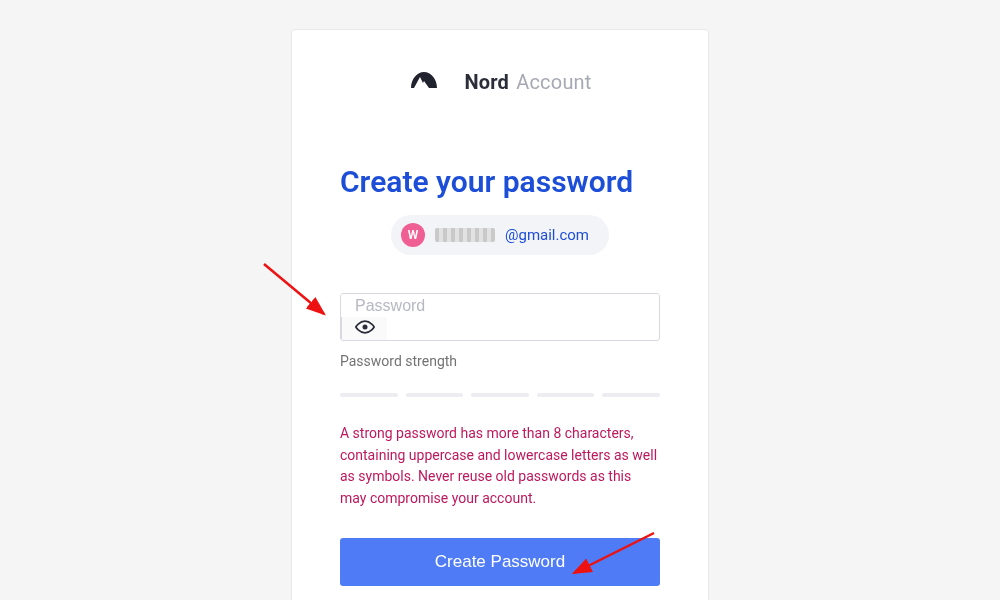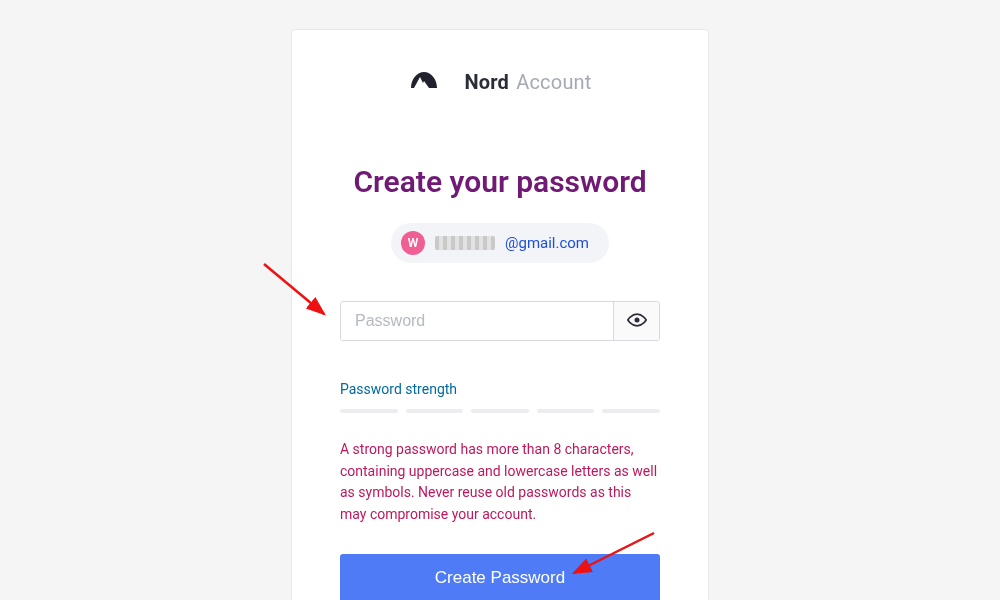--- a/index.html
+++ b/index.html
@@ -34,25 +34,24 @@
       width: 32px;
       height: 32px;
       display: flex;
       align-items: center;
       justify-content: center;
     }
     .brand-text { font-size: 20px; letter-spacing: 0.2px; }
     .brand-text .b1 { font-weight: 700; color: #2b2e39; }
     .brand-text .b2 { font-weight: 400; color: #a6a9b3; margin-left: 2px; }
     .title {
-      text-align: center;
       font-size: 30px;
       font-weight: 600;
-      color: #701a75;
-      margin-bottom: 24px;
+      color: #1d4ed8;
+      margin-bottom: 16px;
     }
     .email-pill {
       display: flex;
       align-items: center;
       gap: 10px;
       background: #f3f4f7;
       border-radius: 999px;
       padding: 8px 20px 8px 10px;
       width: fit-content;
       margin: 0 auto 38px auto;
@@ -70,45 +69,46 @@
       width: 60px; height: 14px;
       background: repeating-linear-gradient(90deg,#c9c9c9 0 4px,#e2e2e2 4px 8px);
       border-radius: 2px;
       filter: blur(0.3px);
     }
     .email-domain { color: #1d4ed8; font-size: 15px; }
     .field-wrap {
       display: flex;
       border: 1px solid #d7d8e0;
       border-radius: 3px;
-      height: 40px;
+      height: 48px;
       overflow: hidden;
-      margin-bottom: 40px;
+      margin-bottom: 12px;
+      flex-direction: column;
     }
     .field-wrap input {
       flex: 1;
       border: none;
       outline: none;
       padding: 0 14px;
       font-size: 16px;
       color: #2b2e39;
     }
     .field-wrap input::placeholder { color: #b6b8c2; }
     .eye-btn {
       width: 46px;
       border: none;
       border-left: 1px solid #d7d8e0;
       background: #fafafb;
       display: flex; align-items: center; justify-content: center;
       cursor: pointer;
     }
     .strength-label {
       font-size: 14px;
-      color: #0369a1;
-      margin-bottom: 12px;
+      color: #737373;
+      margin-bottom: 24px;
     }
     .strength-meter {
       display: flex;
       gap: 8px;
       margin-bottom: 26px;
     }
     .strength-meter span {
       flex: 1;
       height: 4px;
       background: #ededf1;

